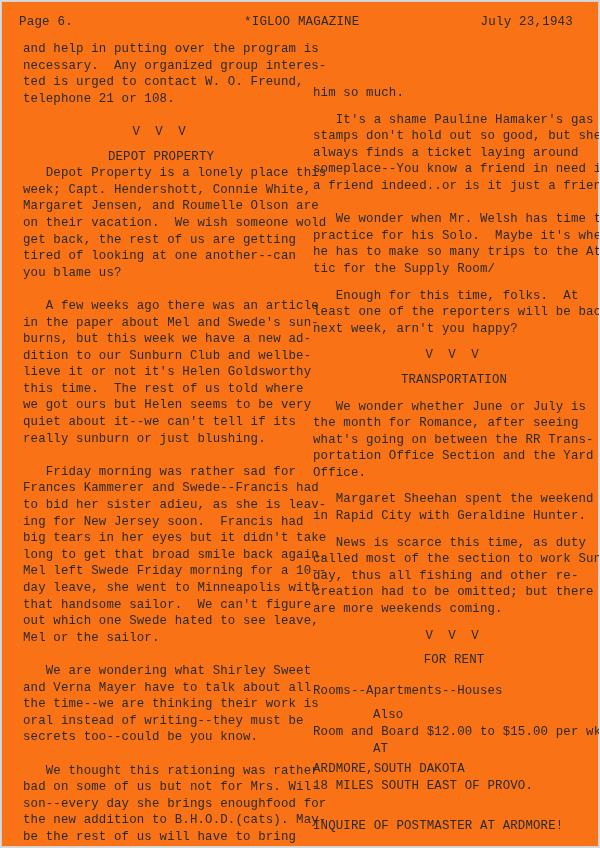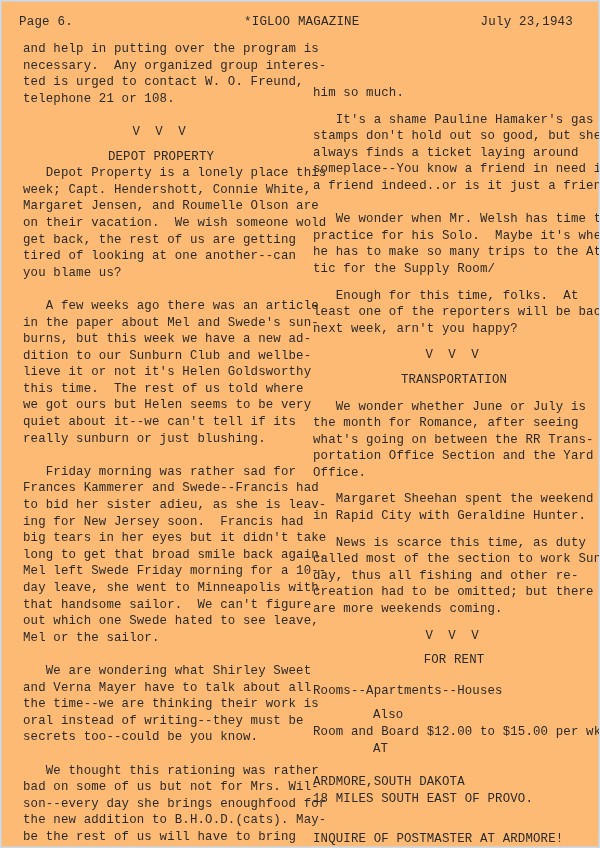--- a/index.html
+++ b/index.html
@@ -4,21 +4,21 @@
   <style>
     html, body { margin: 0; padding: 0; }
     body {
       width: 600px; height: 848px; overflow: hidden;
       background: #d9d9d9;
     }
     .page {
       position: relative;
       width: 598px; height: 846px;
       margin: 1px;
-      background: #fdba74;
+      background: #f97316;
       box-shadow: inset 0 0 0 1px #cfcfcf;
       font-family: "Liberation Mono", "DejaVu Sans Mono", monospace;
       color: #2a2a2a;
       overflow: hidden;
     }
     
     .bleed {
       position: absolute; left: 150px; top: 20px; width: 440px; height: 820px;
       opacity: 0.10; transform: scaleX(-1);
       font-family: "Liberation Mono", monospace; font-size: 12px; line-height: 17px;
@@ -175,21 +175,21 @@
     </div>
 
     <div class="line center vvv">V V V</div>
     <div class="gap-half"></div>
 
     <div>
       <div class="line center" style="margin-bottom:14px;">FOR RENT</div>
       <div class="line" style="margin-bottom:8px;">Rooms--Apartments--Houses</div>
       <div class="line" style="padding-left:60px;">Also</div>
       <div class="line">Room and Board $12.00 to $15.00 per wk.</div>
-      <div class="line" style="padding-left:60px; margin-bottom:17px;font-family:Liberation Mono, monospace;">AT</div>
+      <div class="line" style="padding-left:60px; margin-bottom:4px;font-family:Liberation Mono, monospace;">AT</div>
       <div class="line">ARDMORE,SOUTH DAKOTA</div>
       <div class="line" style="margin-bottom:24px;">18 MILES SOUTH EAST OF PROVO.</div>
       <div class="line" style="margin-bottom:20px;">INQUIRE OF POSTMASTER AT ARDMORE!</div>
     </div>
 
     <div class="line center vvv" style="margin-bottom:8px;">V V V</div>
 
     <div>
       <div class="line">WANTED:</div>
       <div class="line">Woman for general housework, care for</div>

